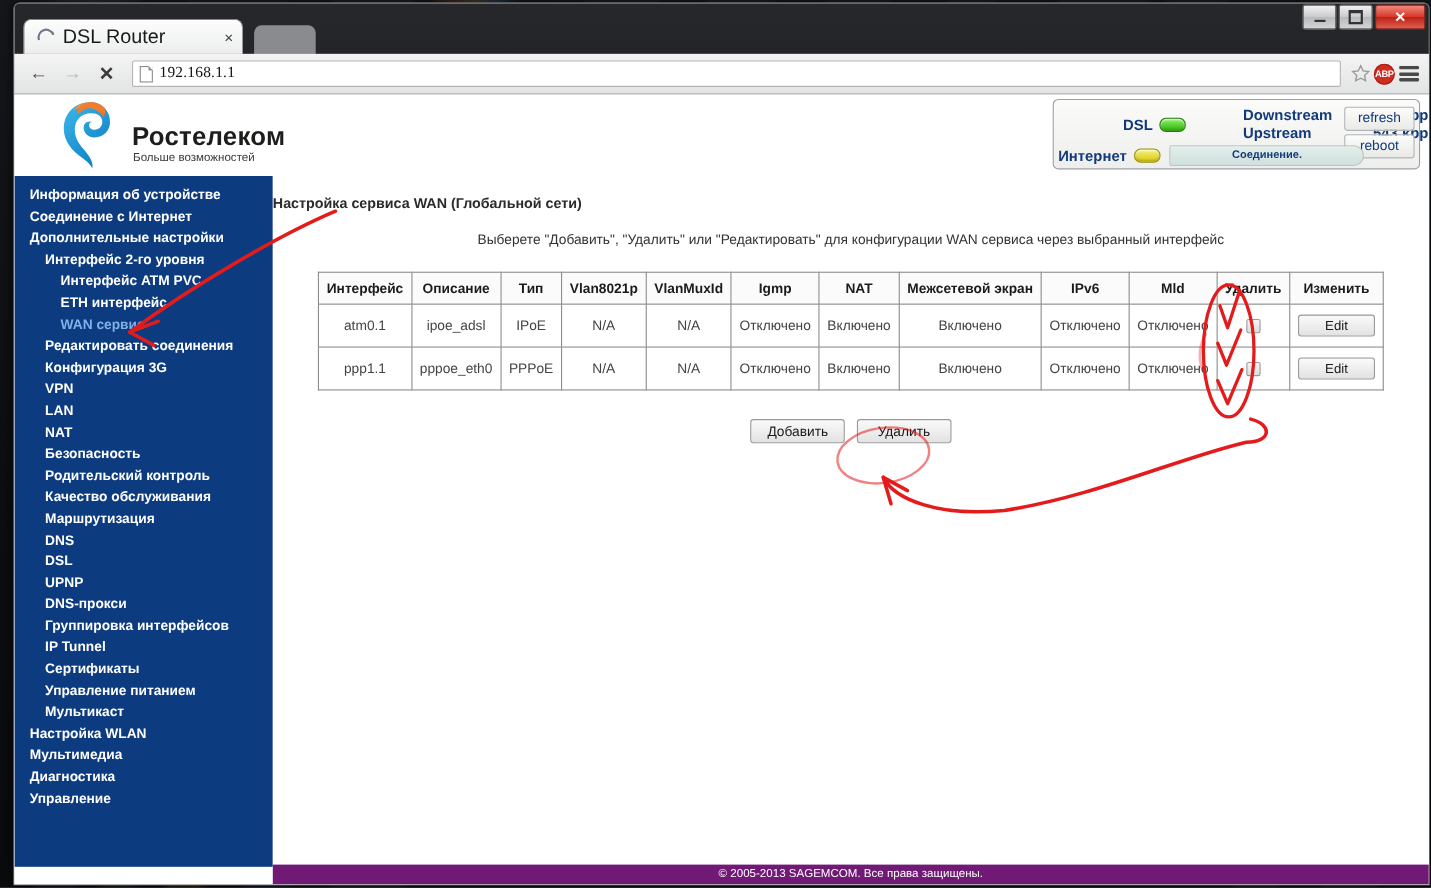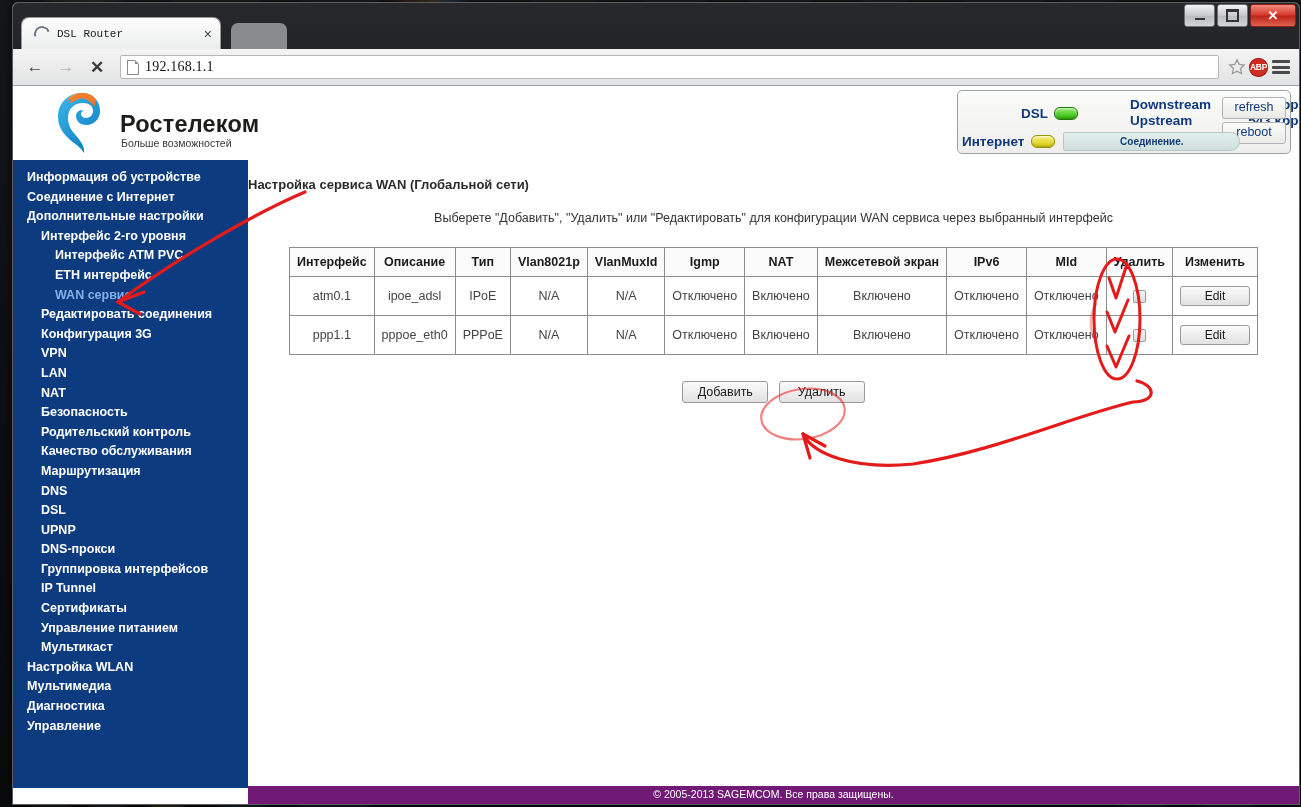--- a/index.html
+++ b/index.html
@@ -42,22 +42,22 @@
     border-radius:8px 8px 0 0;
     display:flex;align-items:center;gap:7px;padding:0 8px 0 12px;
     box-sizing:border-box;
   }
   .tab .spinner{
     width:12px;height:12px;border-radius:50%;
     border:2px solid #6e7a86;border-right-color:transparent;border-bottom-color:transparent;
     transform:rotate(25deg);flex:none;
   }
   .tab .t-title{
-    flex:1;font-size:11px;color:#1a1a1a;white-space:nowrap;overflow:hidden;
-    font-family:Liberation Mono, monospace;
+    flex:1;font-size:18px;color:#1a1a1a;white-space:nowrap;overflow:hidden;
+    font-family:Liberation Sans, sans-serif;
   }
   .tab .t-close{font-size:14px;color:#444;line-height:1;cursor:default;}
   .tab-ghost{
     position:absolute;left:218px;top:20px;width:56px;height:26px;
     background:#9b9ea1;border-radius:7px 7px 0 0;opacity:.85;
   }
 
   
   #winbtns{position:absolute;right:0;top:0;height:26px;display:flex;}
   .wb{width:29px;height:21px;margin-top:1px;border:1px solid #6d6f72;

